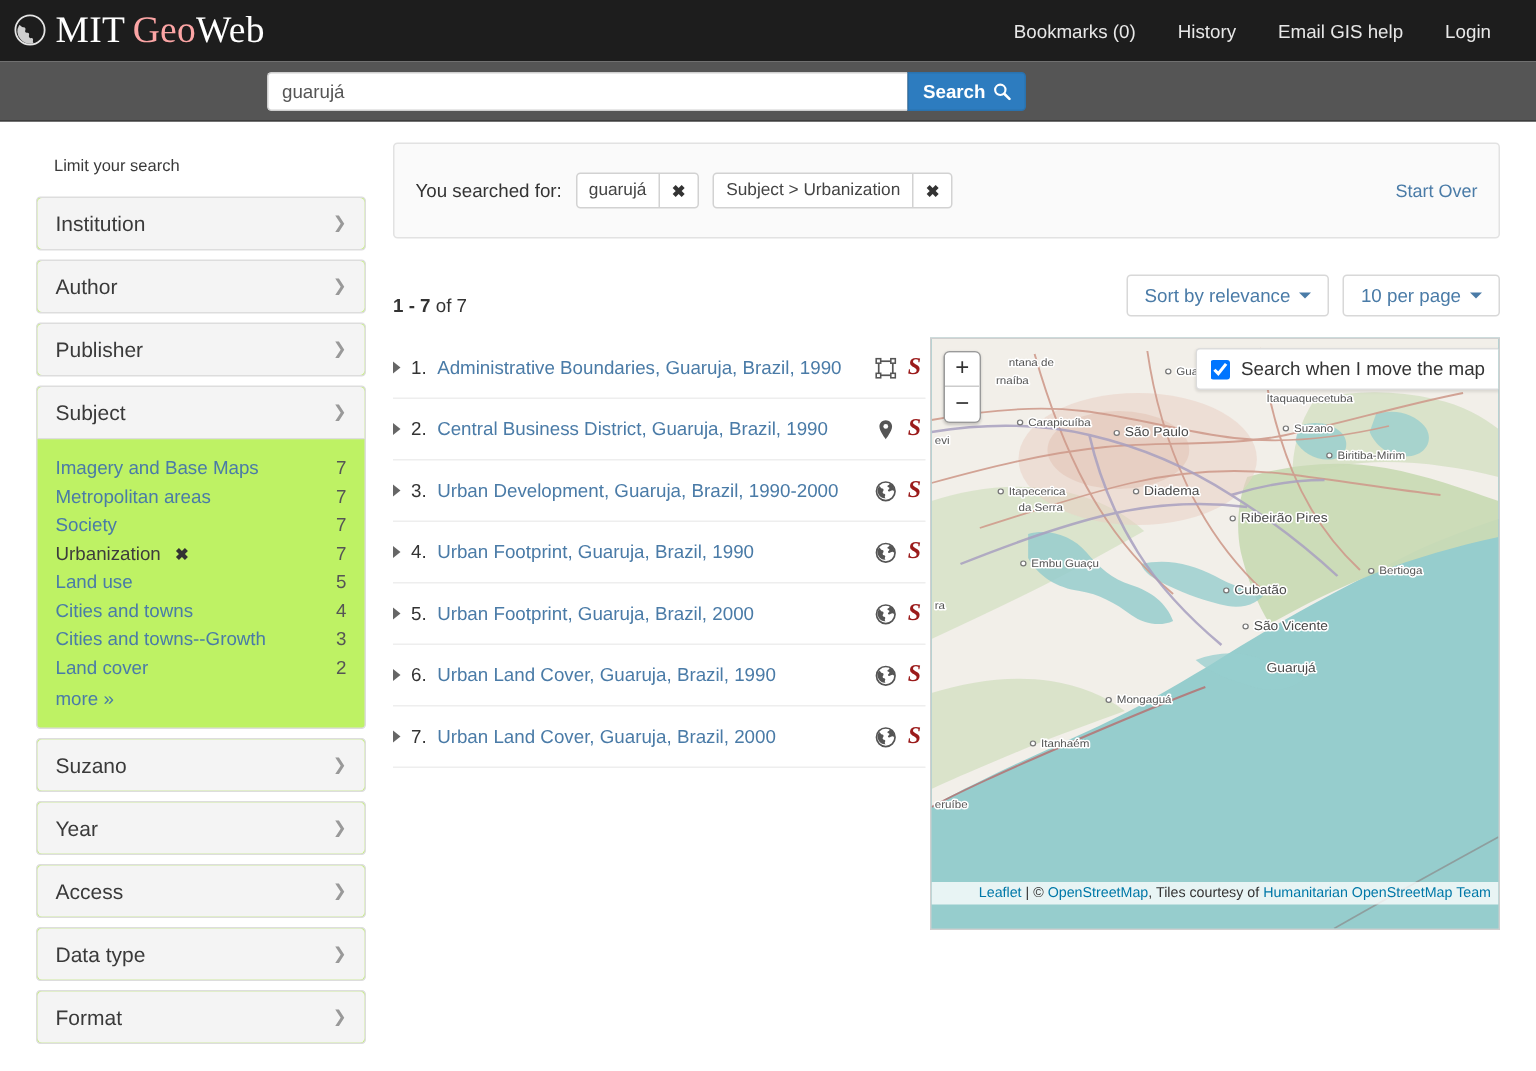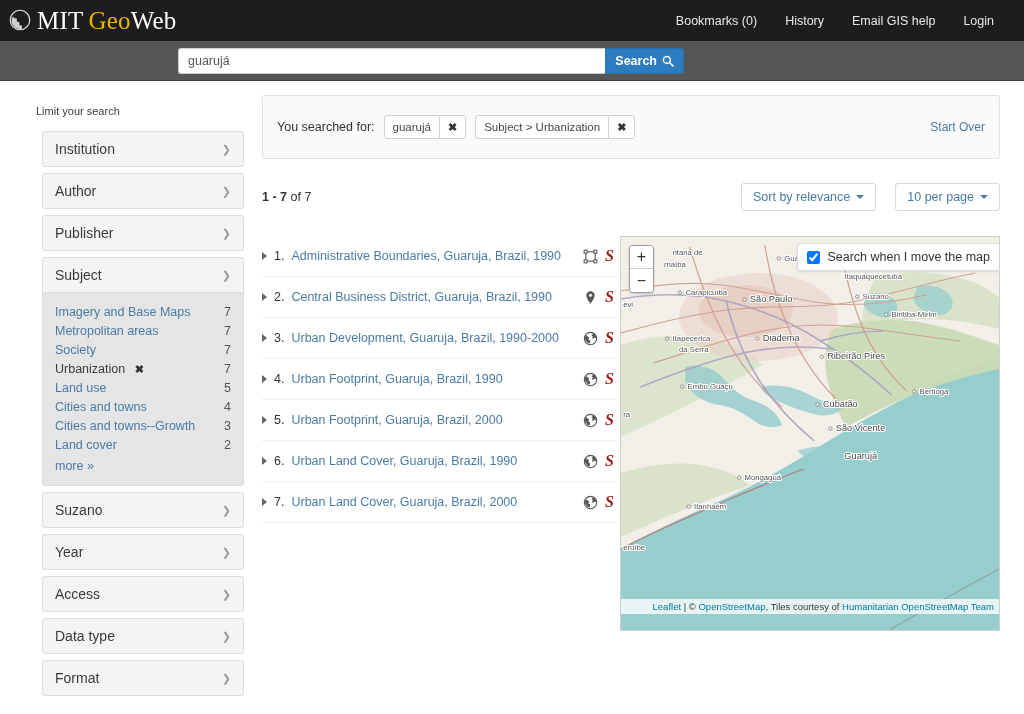--- a/index.html
+++ b/index.html
@@ -27,21 +27,21 @@
     display: flex;
     align-items: center;
     gap: 5px;
     font-family: "Liberation Serif", serif;
     font-size: 25px;
     letter-spacing: .2px;
     line-height: 1;
   }
   .brand-globe { width: 24px; height: 24px; display: block; margin-top: -1px; }
   .brand-mit { color: #ffffff; }
-  .brand-geo { color: #eab308; }
+  .brand-geo { color: #fca5a5; }
   .brand-web { color: #ffffff; }
   .topnav {
     display: flex;
     align-items: center;
     gap: 0px;
   }
   .topnav a {
     color: #e8e8e8;
     text-decoration: none;
     font-size: 12.5px;
@@ -107,22 +107,21 @@
   .limit-title {
     font-size: 11px;
     color: #3a3a3a;
     margin: 10px 0 14px 12px;
     font-weight: normal;
   }
   .facet {
     border: 1px solid #dddddd;
     border-radius: 3px;
     margin-bottom: 6px;
-    background: #e5e5e5;
-    margin-left: 18px;
+    background: #bef264;
   }
   .facet-head {
     background: #f4f4f4;
     padding: 9px 12px;
     font-size: 14px;
     color: #3a3a3a;
     display: flex;
     justify-content: space-between;
     align-items: center;
     cursor: pointer;
@@ -187,28 +186,28 @@
     align-items: center;
     font-size: 11px;
     color: #333;
     cursor: pointer;
     font-weight: bold;
   }
   .startover { color: #4a7ba7; font-size: 12px; text-decoration: none; cursor: pointer; }
 
   .result-toolbar {
     display: flex;
-    align-items: center;
+    align-items: flex-end;
     justify-content: space-between;
     margin-top: 24px;
-    margin-bottom: 25px;
+    margin-bottom: 14px;
   }
   .count { font-size: 12.5px; color: #333; }
   .count b { font-weight: bold; }
-  .toolbar-btns { display: flex; gap: 19px; }
+  .toolbar-btns { display: flex; gap: 9px; }
   .dropbtn {
     border: 1px solid #d8d8d8;
     background: #fff;
     border-radius: 3px;
     padding: 6px 11px;
     font-size: 12.5px;
     color: #4a7ba7;
     cursor: pointer;
     display: flex;
     align-items: center;

